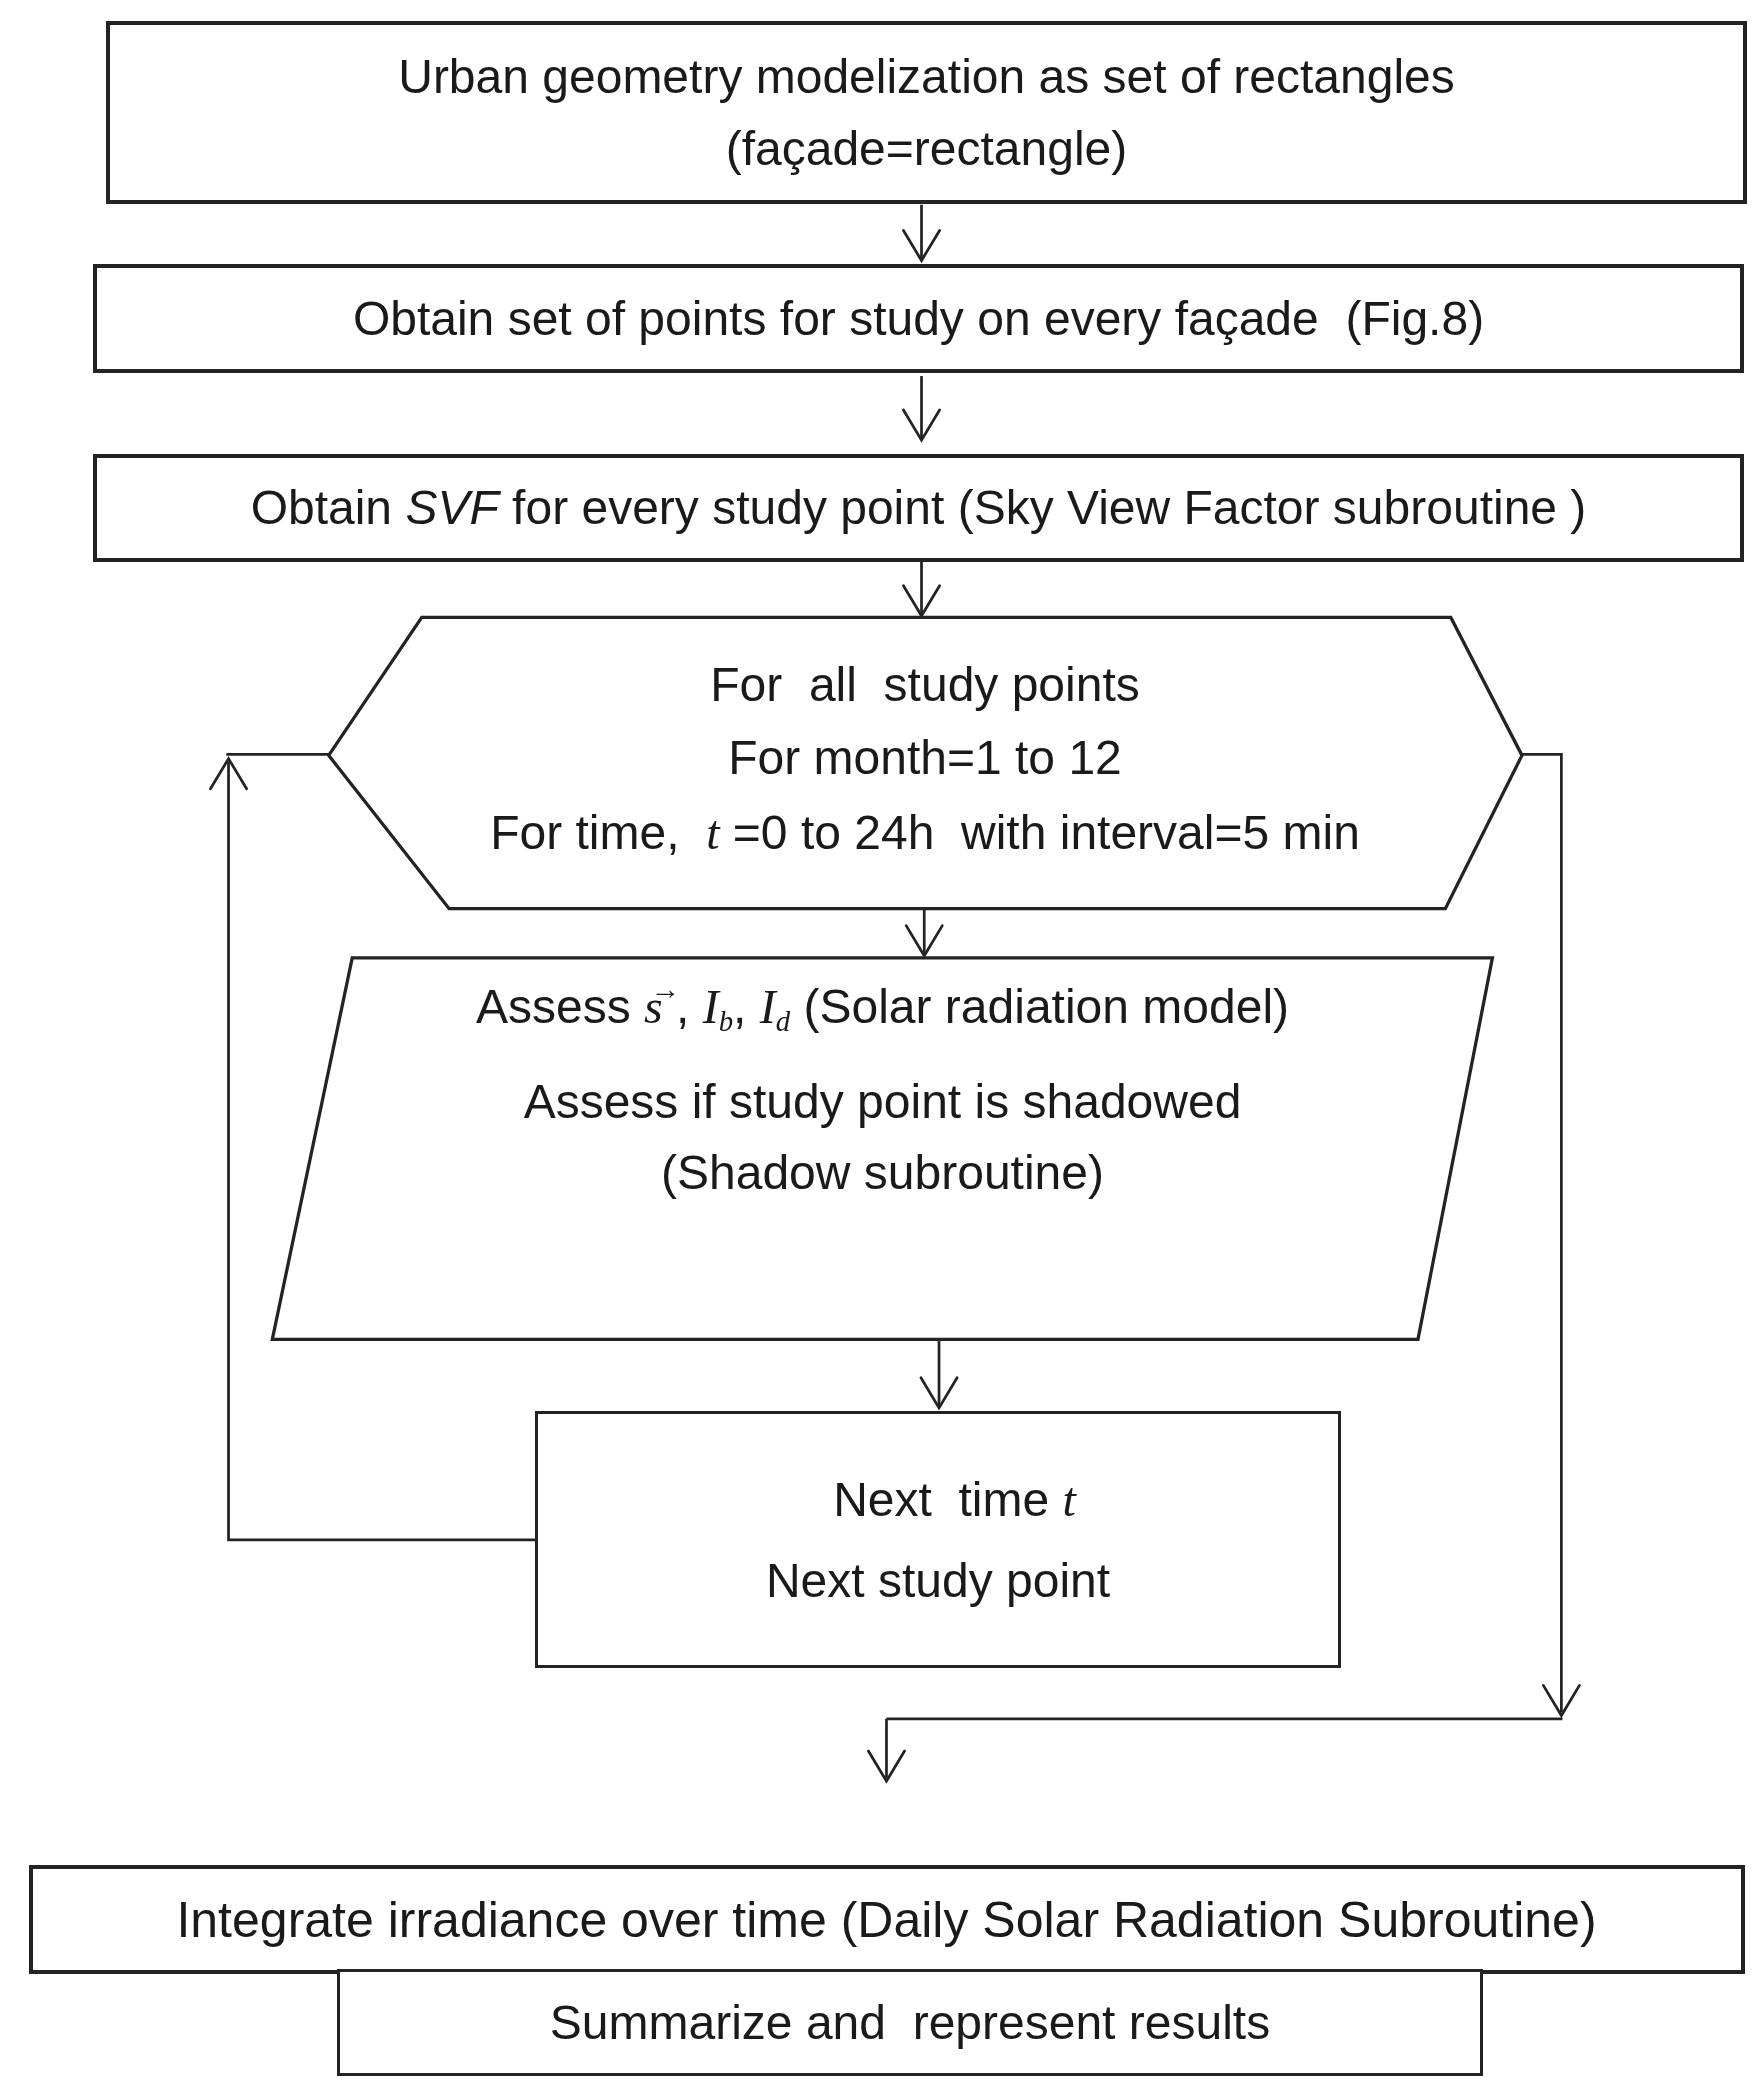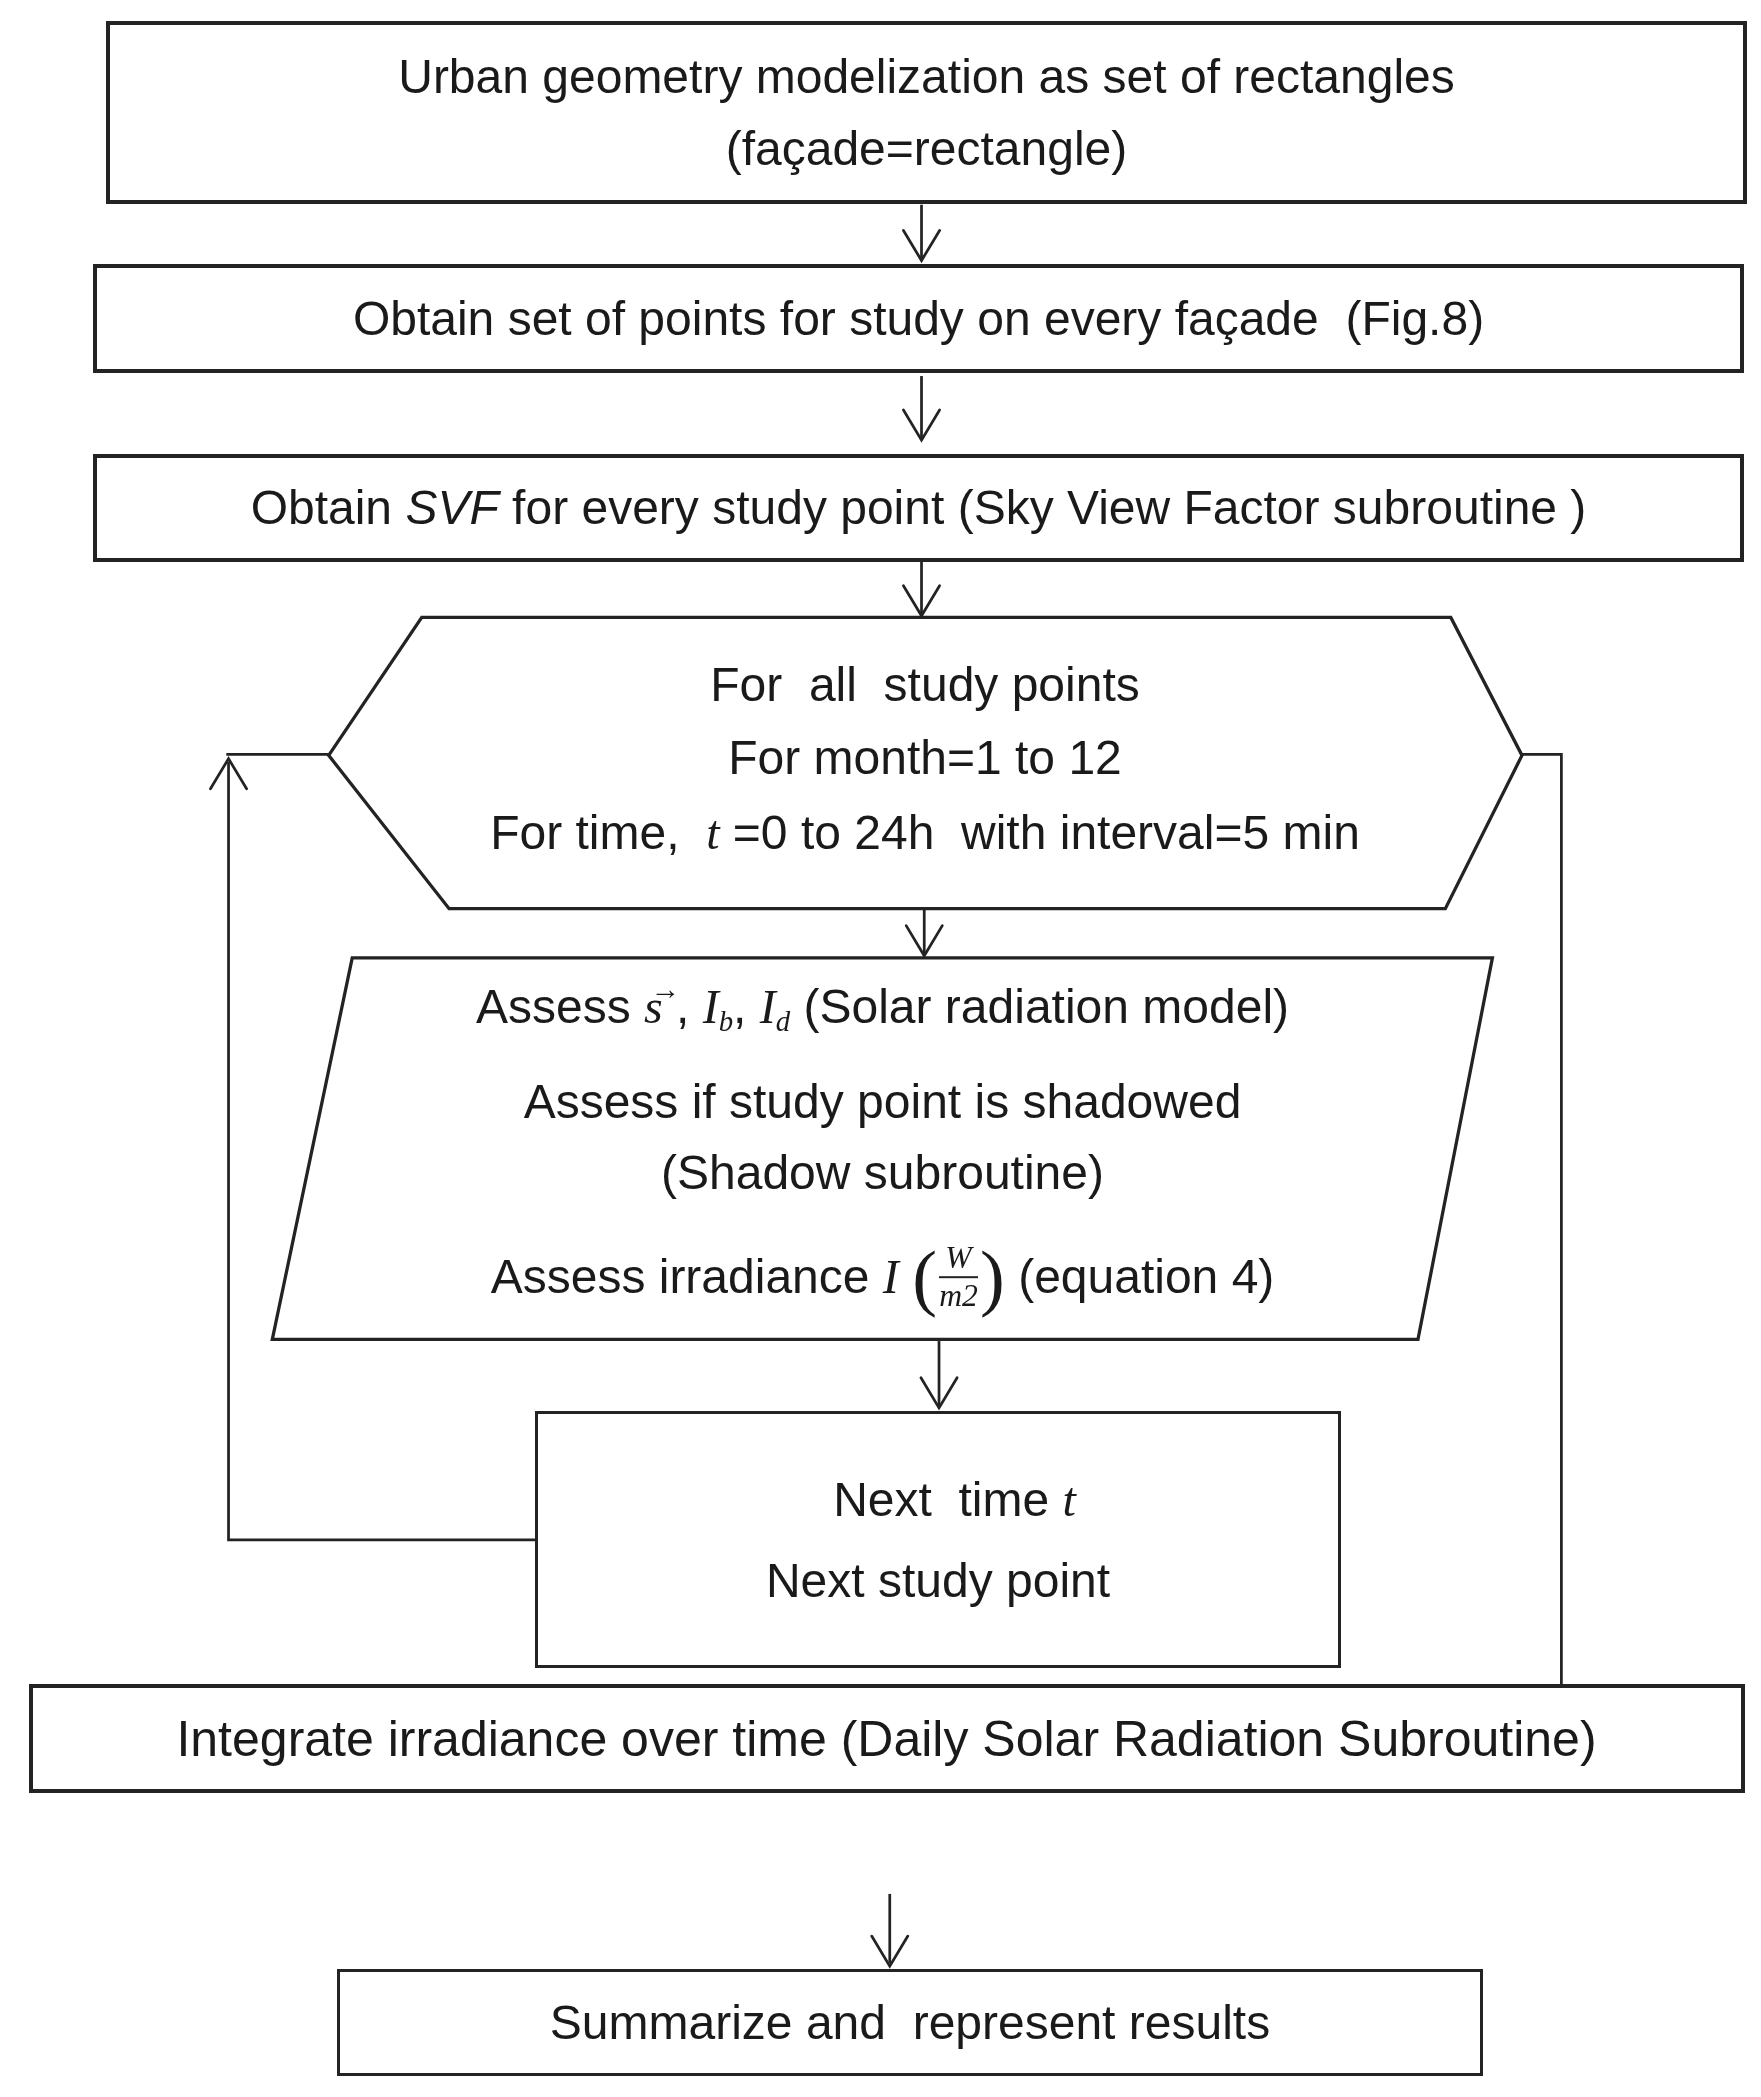--- a/index.html
+++ b/index.html
@@ -154,29 +154,28 @@
   <div class="overlay" style="left:328px; top:618px; width:1194px; height:291px;">
     <div class="line" style="top:67px;">For  all  study points</div>
     <div class="line" style="top:140px;">For month=1 to 12</div>
     <div class="line" style="top:215px;"><span>For time,  </span><span class="mi">t</span><span> =0 to 24h  with interval=5 min</span></div>
   </div>
 
   <div class="overlay" style="left:272px; top:958px; width:1221px; height:382px;">
     <div class="line" style="top:56px;"><span>Assess </span><span class="mi svec"><span>s</span><span class="varrow">→</span></span><span> , </span><span class="mi">I</span><span class="msub">b</span><span>, </span><span class="mi">I</span><span class="msub">d</span><span> (Solar radiation model)</span></div>
     <div class="line" style="top:144px;">Assess if study point is shadowed</div>
     <div class="line" style="top:215px;">(Shadow subroutine)</div>
-    <div class="line" style="top:321px;"><span>Assess irradiance </span><span class="mi">I</span><span> </span><span class="bigp">(</span><span class="frac"><span class="fnum">W</span><span class="fden">m2</span></span><span class="bigp">)</span><span> (equation 4)</span></div>
   </div>
 
   <div class="box thin" style="left:535px; top:1411px; width:806px; height:257px; line-height:73px;">
     <div class="line" style="line-height:73px;margin-left:33px;"><span>Next  time </span><span class="mi">t</span></div>
     <div class="line" style="line-height:73px;margin-top:8px;">Next study point</div>
   </div>
 
-  <div class="box" style="left:28.5px; top:1684px; width:1716px; height:109px;">
+  <div class="box" style="left:28.5px; top:1865px; width:1716px; height:109px;">
     <div class="line" style="font-size:50px;">Integrate irradiance over time (Daily Solar Radiation Subroutine)</div>
   </div>
 
   <div class="box thin" style="left:337px; top:1969px; width:1146px; height:107px;">
     <div class="line">Summarize and  represent results</div>
   </div>
 
 </div>
 
 

